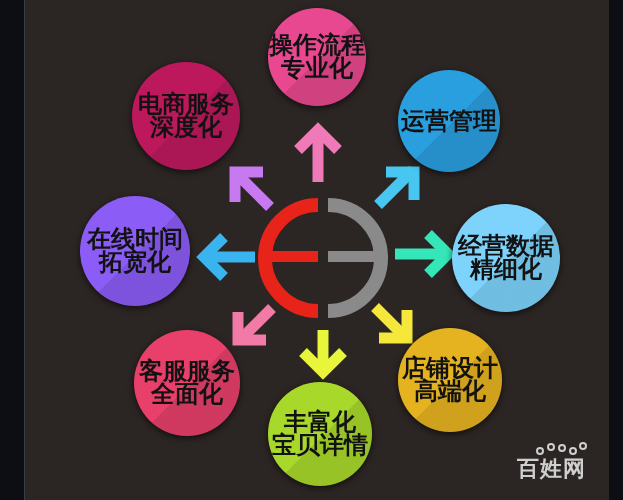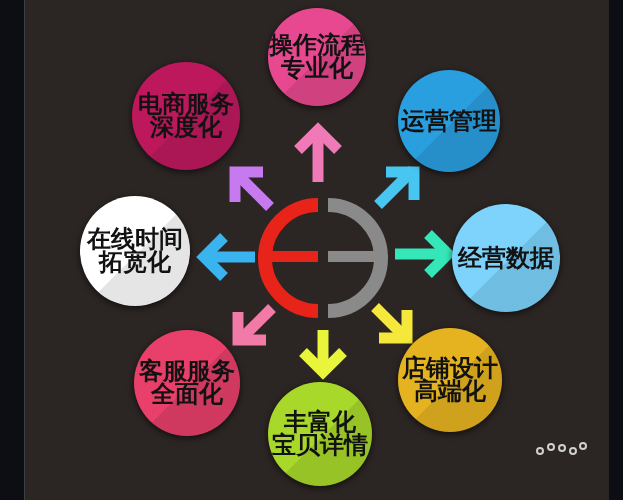--- a/index.html
+++ b/index.html
@@ -79,50 +79,52 @@
   <span>操作流程</span>
   <span>专业化</span>
 </div>
 
 <div class="node" style="left:398px;top:70px;width:102px;height:102px;background:#2a9fe0;">
   <span>运营管理</span>
 </div>
 
 <div class="node" style="left:452px;top:204px;width:108px;height:108px;background:#7dd3fc;">
   <span>经营数据</span>
+  <span>精细化</span>
 </div>
 
 <div class="node" style="left:398px;top:328px;width:104px;height:104px;background:#e6b320;">
   <span>店铺设计</span>
   <span>高端化</span>
 </div>
 
 <div class="node" style="left:268px;top:382px;width:104px;height:104px;background:#a8d92a;">
   <span>丰富化</span>
   <span>宝贝详情</span>
 </div>
 
 <div class="node" style="left:134px;top:330px;width:106px;height:106px;background:#e8406a;">
   <span>客服服务</span>
   <span>全面化</span>
 </div>
 
-<div class="node" style="left:80px;top:196px;width:110px;height:110px;background:#ffffff;">
+<div class="node" style="left:80px;top:196px;width:110px;height:110px;background:#8b5cf6;">
   <span>在线时间</span>
   <span>拓宽化</span>
 </div>
 
 <div class="node" style="left:132px;top:62px;width:108px;height:108px;background:#be185d;">
   <span>电商服务</span>
   <span>深度化</span>
 </div>
 
 <div class="watermark">
   <svg width="90" height="14" style="position:absolute;left:20px;top:0;">
     <g stroke="#cfcfcf" stroke-width="2" fill="none">
       <circle cx="5" cy="9" r="3"></circle>
         <circle cx="16" cy="5" r="3"></circle>
         <circle cx="27" cy="6" r="3"></circle>
         <circle cx="38" cy="9" r="3"></circle>
         <circle cx="48" cy="4" r="3"></circle>
     </g>
   </svg>
+  <span>百姓网</span>
 </div>
 
 </body></html>

